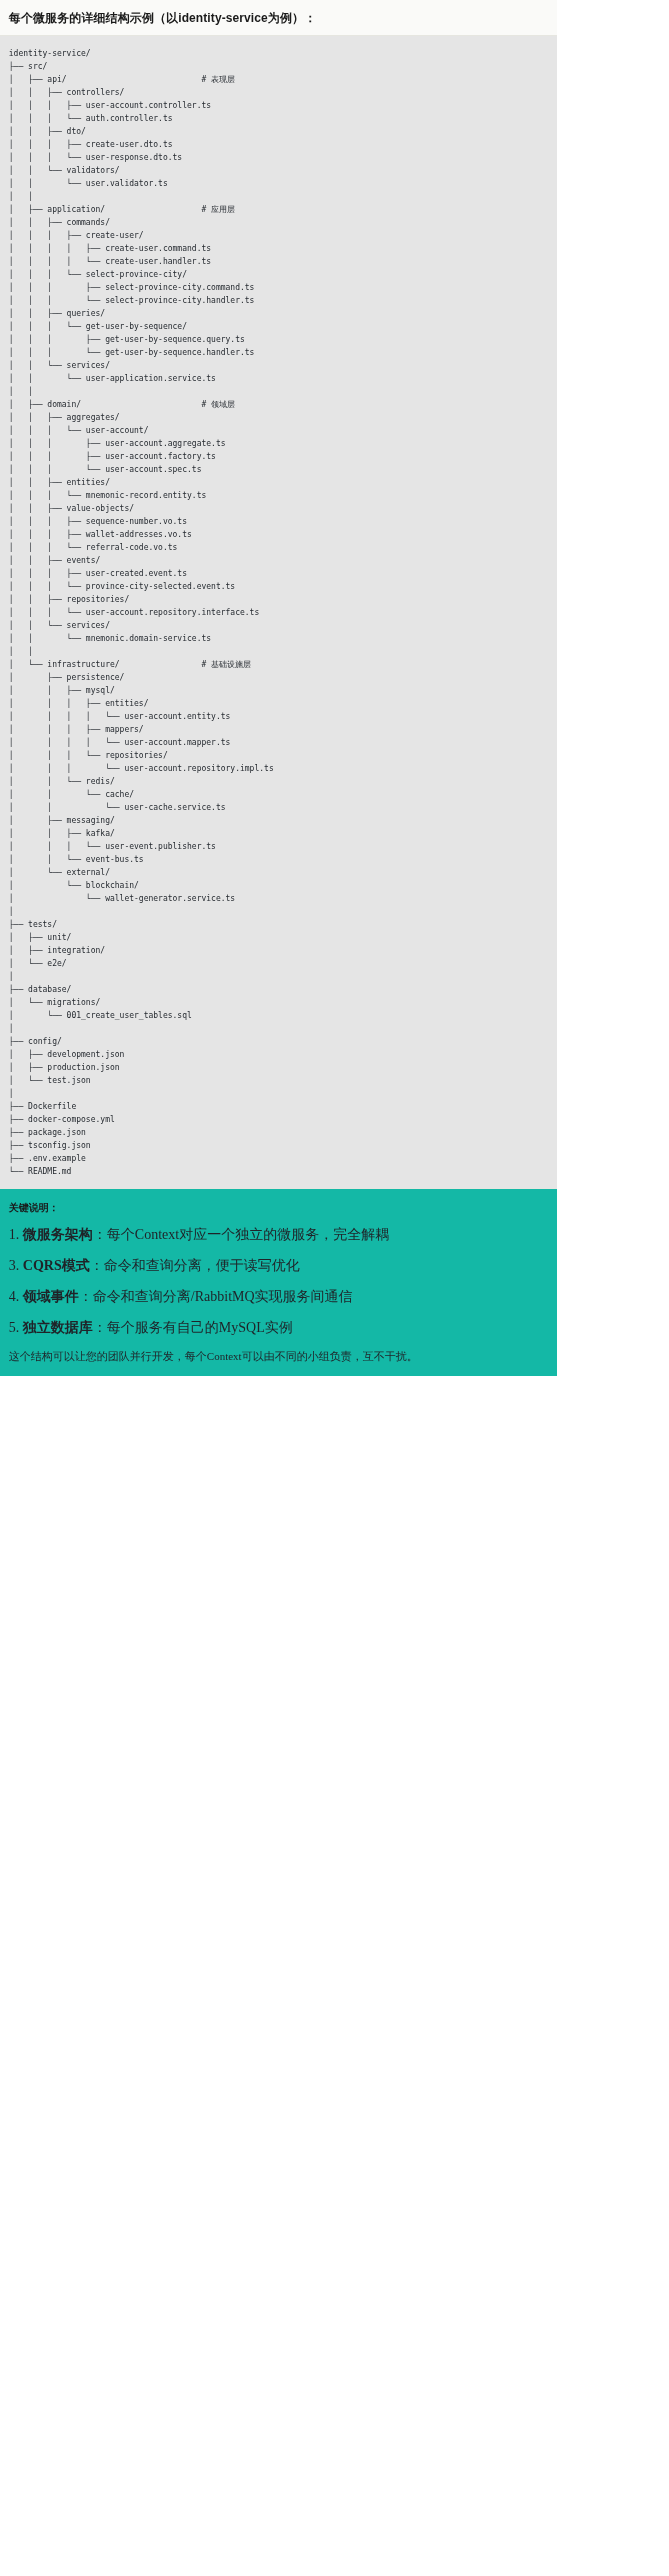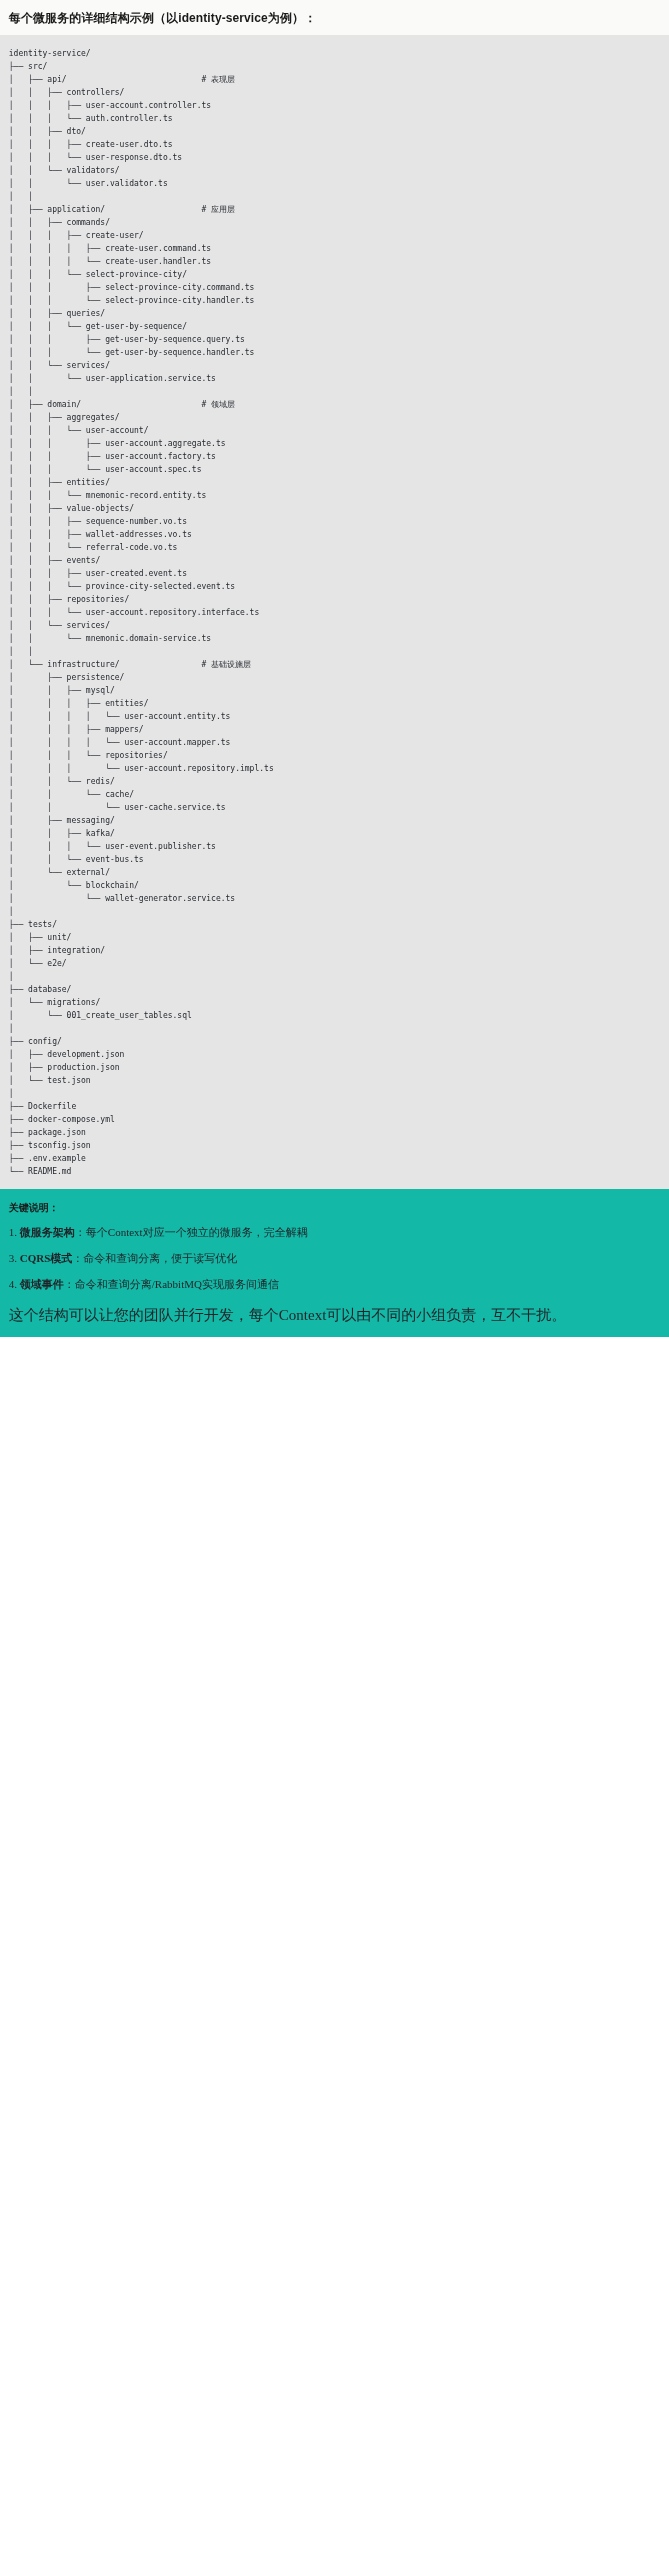--- a/index.html
+++ b/index.html
@@ -7,21 +7,21 @@
     padding: 0;
     background: #ffffff;
   }
   body {
     width: 669px;
     font-family: "Liberation Serif", "DejaVu Serif", serif;
     color: #1f2328;
     -webkit-font-smoothing: antialiased;
   }
   .page {
-    width: 669px;
+    width: 557px;
     box-sizing: border-box;
     background: #ffffff;
   }
 
   
   .doc-heading {
     font-family: "Liberation Sans", "DejaVu Sans", sans-serif;
     font-weight: bold;
     font-size: 12px;
     line-height: 1.35;
@@ -65,36 +65,36 @@
     color: #1a1a1a;
     margin: 0 0 10px 0;
     line-height: 1.3;
   }
   ol.note-list {
     list-style: none;
     margin: 0;
     padding: 0;
   }
   ol.note-list li {
-    font-size: 11px;
+    font-size: 14px;
     line-height: 1.55;
     margin: 0 0 9.4px 0;
     color: #1f2328;
   }
   ol.note-list li .num {
     font-family: "Liberation Serif", serif;
   }
   ol.note-list li .term {
     font-weight: bold;
   }
   ol.note-list li .body {
     font-weight: normal;
   }
   .closing {
-    font-size: 15px;
+    font-size: 11px;
     line-height: 1.6;
     color: #1f2328;
     margin: 1px 0 0 0;
     padding-bottom: 3.8px;
   }
 </style>
 </head>
 <body>
 
 <div class="page">
@@ -190,18 +190,19 @@
 ├── .env.example
 └── README.md</pre>
   </div>
 
   <div class="notes">
     <div class="notes-title">关键说明：</div>
     <ol class="note-list">
         <li><span class="num">1.</span> <span class="term">微服务架构</span><span class="sep">：</span><span class="body">每个Context对应一个独立的微服务，完全解耦</span></li>
         <li><span class="num">3.</span> <span class="term">CQRS模式</span><span class="sep">：</span><span class="body">命令和查询分离，便于读写优化</span></li>
         <li><span class="num">4.</span> <span class="term">领域事件</span><span class="sep">：</span><span class="body">命令和查询分离/RabbitMQ实现服务间通信</span></li>
+        <li><span class="num">5.</span> <span class="term">独立数据库</span><span class="sep">：</span><span class="body">每个服务有自己的MySQL实例</span></li>
       </ol>
     <p class="closing">这个结构可以让您的团队并行开发，每个Context可以由不同的小组负责，互不干扰。</p>
   </div>
 
 </div>
 
 
 </body></html>

